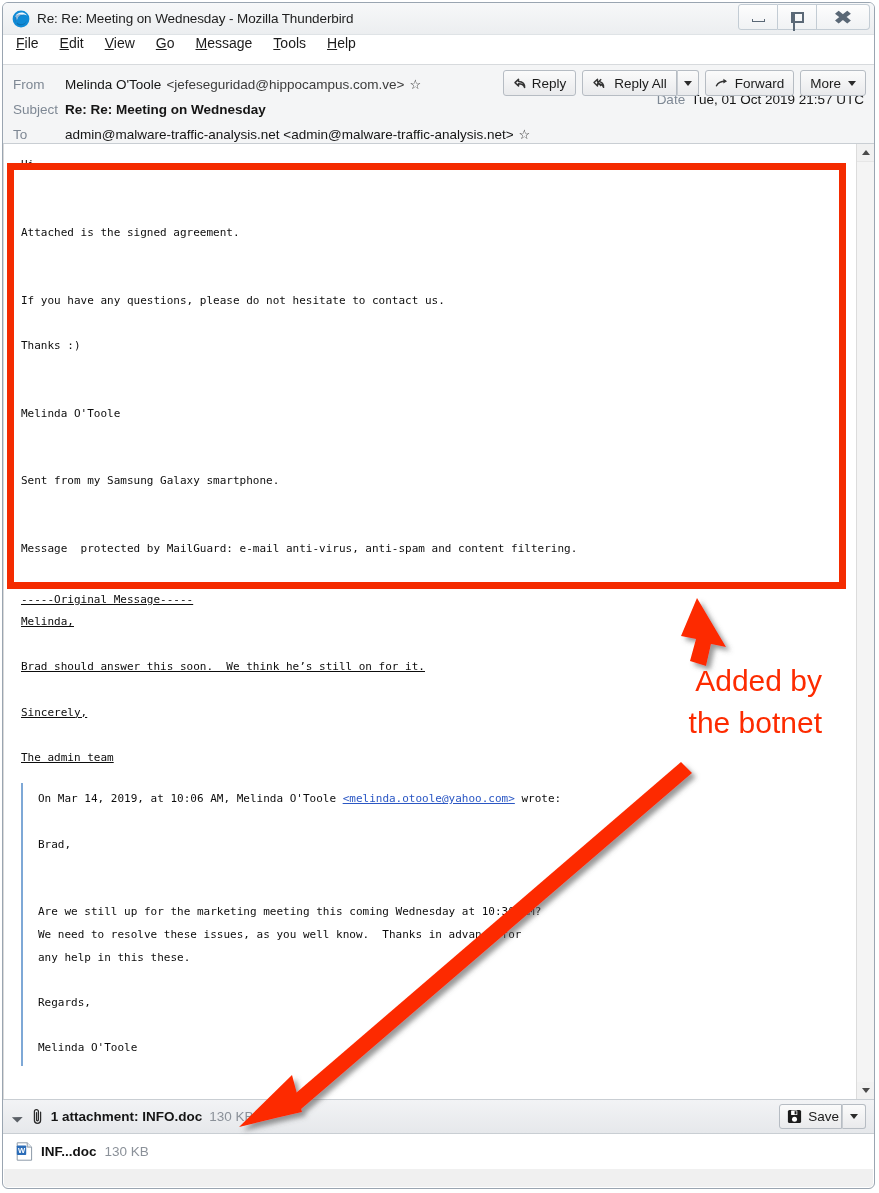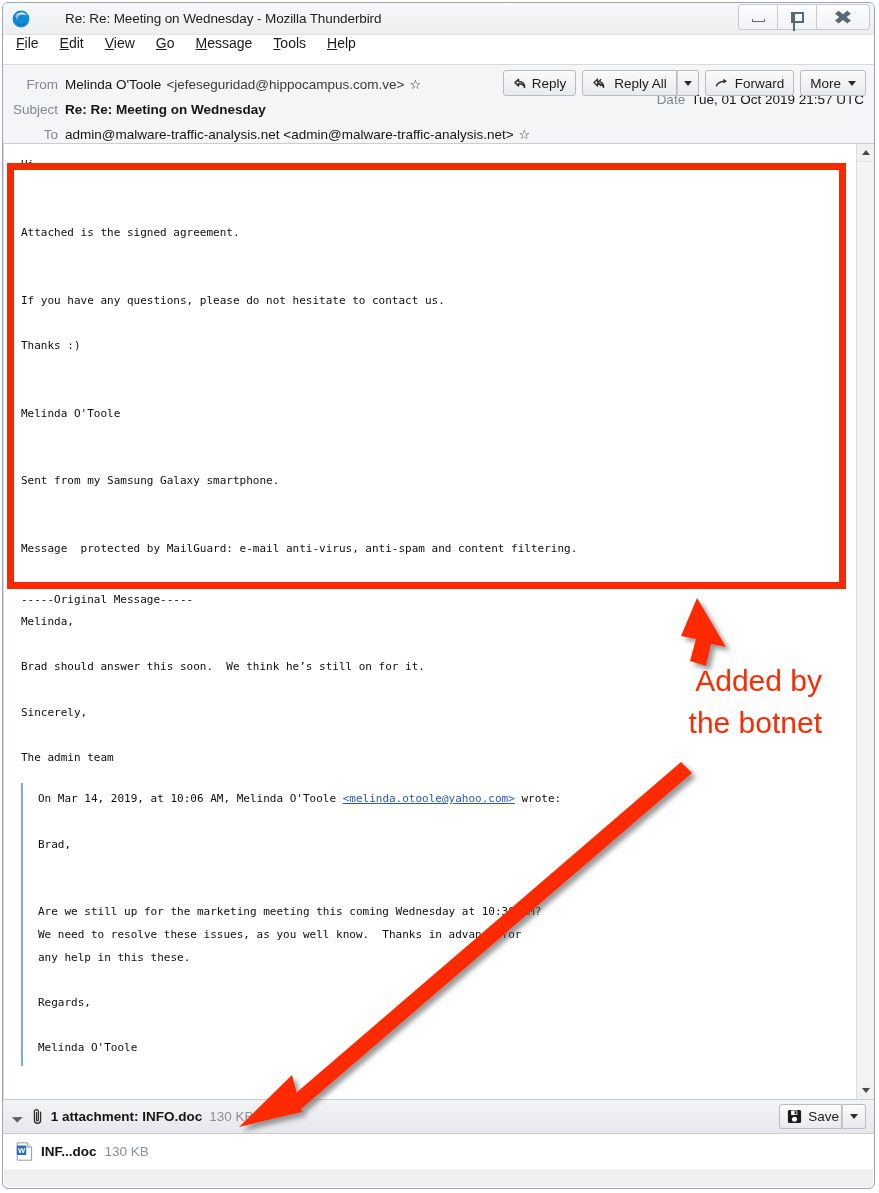--- a/index.html
+++ b/index.html
@@ -37,21 +37,20 @@
 
   
   .titlebar {
     position: relative;
     height: 31px;
     background: linear-gradient(to bottom, #f7f8f9 0%, #eceef0 100%);
     border-bottom: 1px solid #dfe3e6;
     display: flex;
     align-items: center;
     padding-left: 9px;
-    gap: 28px;
   }
   .tb-logo {
     width: 18px; height: 18px;
     margin-right: 7px;
     flex: 0 0 auto;
     position: relative;
   }
   .tb-logo svg { display: block; }
   .tb-title {
     font-size: 13.5px;
@@ -138,21 +137,21 @@
     box-sizing: border-box;
   }
   .hdr-row {
     display: flex;
     align-items: center;
     height: 25px;
   }
   .hdr-label {
     color: #7e8894;
     font-size: 13.5px;
-    text-align: right;
+    text-align: left;
     width: 52px;
     flex: 0 0 52px;
     padding-right: 7px;
     box-sizing: border-box;
   }
   .hdr-value {
     font-size: 13.5px;
     color: #151515;
     white-space: nowrap;
   }
@@ -511,21 +510,21 @@
 <span class="spacer-line"></span>
 <span class="spacer-line"></span>
 <span>Melinda O'Toole</span>
 <span class="spacer-line"></span>
 <span class="spacer-line"></span>
 <span>Sent from my Samsung Galaxy smartphone.</span>
 <span class="spacer-line"></span>
 <span class="spacer-line"></span>
 <span>Message  protected by MailGuard: e-mail anti-virus, anti-spam and content filtering.</span></div>
 
-        <div class="mono orig-block" style="padding-top:28px;"><span>-----Original Message-----</span>
+        <div class="mono orig-block" style="padding-top:28px;text-decoration:underline;"><span>-----Original Message-----</span>
 <span>Melinda,</span>
 <span class="spacer-line"></span>
 <span>Brad should answer this soon.  We think he’s still on for it.</span>
 <span class="spacer-line"></span>
 <span>Sincerely,</span>
 <span class="spacer-line"></span>
 <span>The admin team</span></div>
 
         <div class="quote">
           <div class="mono"><span>On Mar 14, 2019, at 10:06 AM, Melinda O'Toole </span><span class="link">&lt;melinda.otoole@yahoo.com&gt;</span><span> wrote:</span></div>

